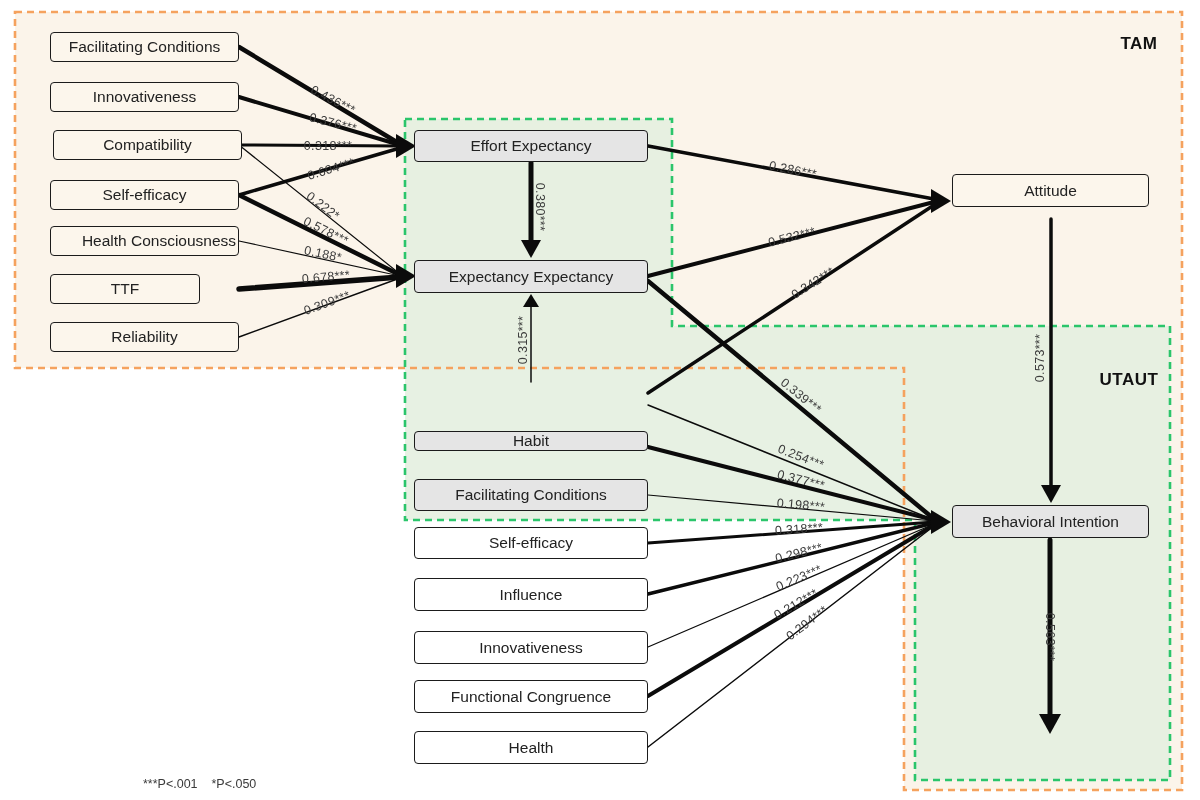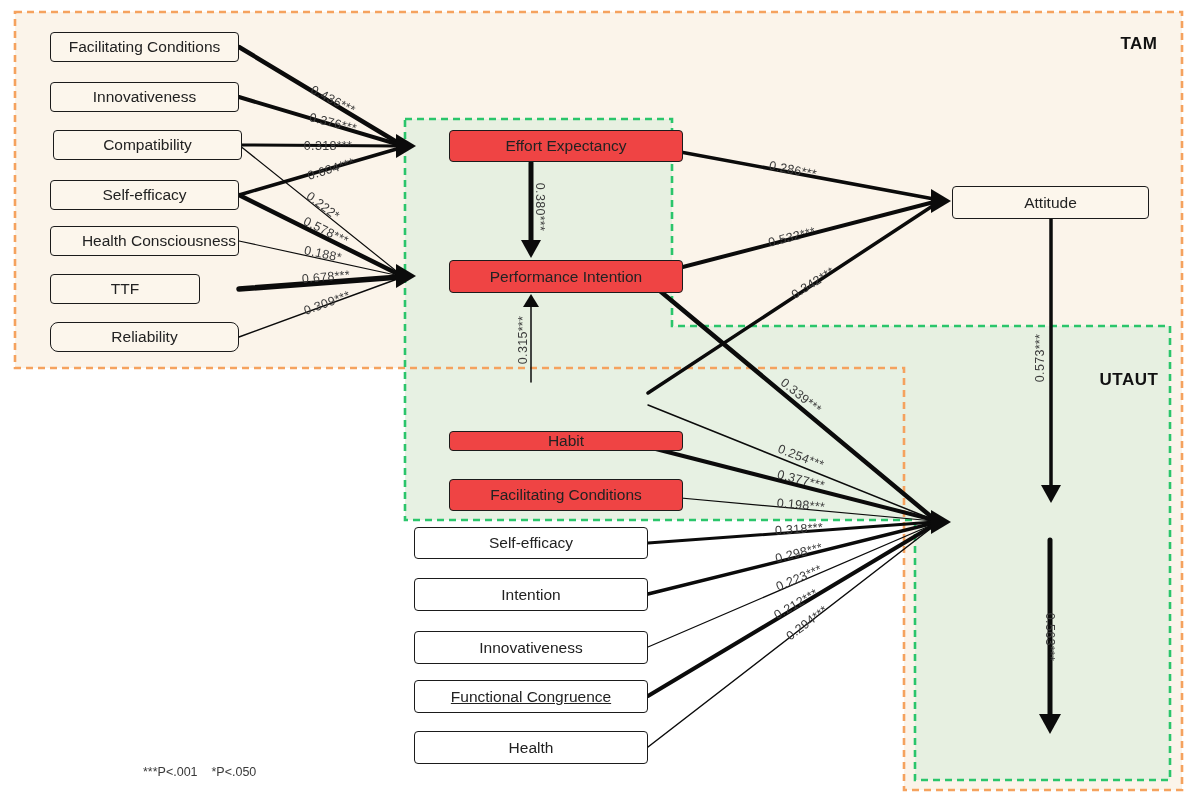--- a/index.html
+++ b/index.html
@@ -7,32 +7,32 @@
     position:relative;width:1200px;height:800px;background:#ffffff;overflow:hidden;
     font-family:"Liberation Sans", sans-serif;
   }
   .stage svg{position:absolute;left:0;top:0;}
   .node{
     position:absolute;display:flex;align-items:center;justify-content:center;
     border:1.6px solid #1b1b1b;border-radius:4px;font-size:15.5px;color:#222;
     box-sizing:border-box;white-space:nowrap;
   }
   .node.cream{background:#fcf6ec;}
-  .node.green{background:#ef4444;margin-left:35px;}
+  .node.green{background:#e5e5e5;}
   .node.white{background:#ffffff;}
   .elabel{
     position:absolute;transform:translate(-50%,-50%) rotate(var(--r,0deg));
     font-size:12.5px;color:#3b3b3b;white-space:nowrap;letter-spacing:.3px;
   }
   .region-label{
     position:absolute;transform:translate(-50%,-50%);
     font-size:17px;font-weight:bold;color:#111;letter-spacing:.5px;
   }
   .footnote{
-    position:absolute;font-size:12.5px;color:#3a3a3a;white-space:pre;
+    position:absolute;font-size:12.5px;color:#3a3a3a;white-space:pre;margin-top:12px;
   }
 </style>
 </head>
 <body>
 
 <div class="stage">
 
   <svg width="1200" height="800" viewBox="0 0 1200 800">
 
     <path d="M15,12 H1182 V790 H904 V368 H15 Z" fill="#fbf4ea"></path>
@@ -89,33 +89,34 @@
 
   <div class="region-label" style="left:1139px;top:44px;">TAM</div>
   <div class="region-label" style="left:1129px;top:380px;">UTAUT</div>
 
   <div class="node cream" style="left:50px;top:32px;width:189px;height:30px;">Facilitating Conditions</div>
   <div class="node cream" style="left:50px;top:82px;width:189px;height:30px;">Innovativeness</div>
   <div class="node cream" style="left:53px;top:130px;width:189px;height:30px;">Compatibility</div>
   <div class="node cream" style="left:50px;top:180px;width:189px;height:30px;">Self-efficacy</div>
   <div class="node cream" style="left:50px;top:226px;width:189px;height:30px;padding-left:29px;">Health Consciousness</div>
   <div class="node cream" style="left:50px;top:274px;width:150px;height:30px;">TTF</div>
-  <div class="node cream" style="left:50px;top:322px;width:189px;height:30px;border-radius:8px;">Reliability</div>
+  <div class="node cream" style="left:50px;top:322px;width:189px;height:30px;">Reliability</div>
 
   <div class="node green" style="left:414px;top:130px;width:234px;height:32px;">Effort Expectancy</div>
-  <div class="node green" style="left:414px;top:260px;width:234px;height:33px;">Performance Intention</div>
+  <div class="node green" style="left:414px;top:260px;width:234px;height:33px;">Expectancy Expectancy</div>
   <div class="node green" style="left:414px;top:431px;width:234px;height:20px;">Habit</div>
   <div class="node green" style="left:414px;top:479px;width:234px;height:32px;">Facilitating Conditions</div>
   <div class="node white" style="left:414px;top:527px;width:234px;height:32px;">Self-efficacy</div>
-  <div class="node white" style="left:414px;top:578px;width:234px;height:33px;">Intention</div>
+  <div class="node white" style="left:414px;top:578px;width:234px;height:33px;">Influence</div>
   <div class="node white" style="left:414px;top:631px;width:234px;height:33px;">Innovativeness</div>
-  <div class="node white" style="left:414px;top:680px;width:234px;height:33px;text-decoration:underline;">Functional Congruence</div>
+  <div class="node white" style="left:414px;top:680px;width:234px;height:33px;">Functional Congruence</div>
   <div class="node white" style="left:414px;top:731px;width:234px;height:33px;">Health</div>
 
-  <div class="node cream" style="left:952px;top:186px;width:197px;height:33px;">Attitude</div>
+  <div class="node cream" style="left:952px;top:174px;width:197px;height:33px;">Attitude</div>
+  <div class="node green" style="left:952px;top:505px;width:197px;height:33px;">Behavioral Intention</div>
 
   <div class="elabel" style="left:333px;top:100px;--r:27deg;">0.436***</div>
   <div class="elabel" style="left:333px;top:123px;--r:14deg;">0.376***</div>
   <div class="elabel" style="left:328px;top:146px;--r:0deg;">0.318***</div>
   <div class="elabel" style="left:331px;top:169px;--r:-17deg;">0.604***</div>
   <div class="elabel" style="left:323px;top:206px;--r:37deg;">0.222*</div>
   <div class="elabel" style="left:326px;top:231px;--r:26deg;">0.578***</div>
   <div class="elabel" style="left:323px;top:254px;--r:12deg;">0.188*</div>
   <div class="elabel" style="left:326px;top:277px;--r:-5deg;">0.678***</div>
   <div class="elabel" style="left:327px;top:303px;--r:-20deg;">0.309***</div>

